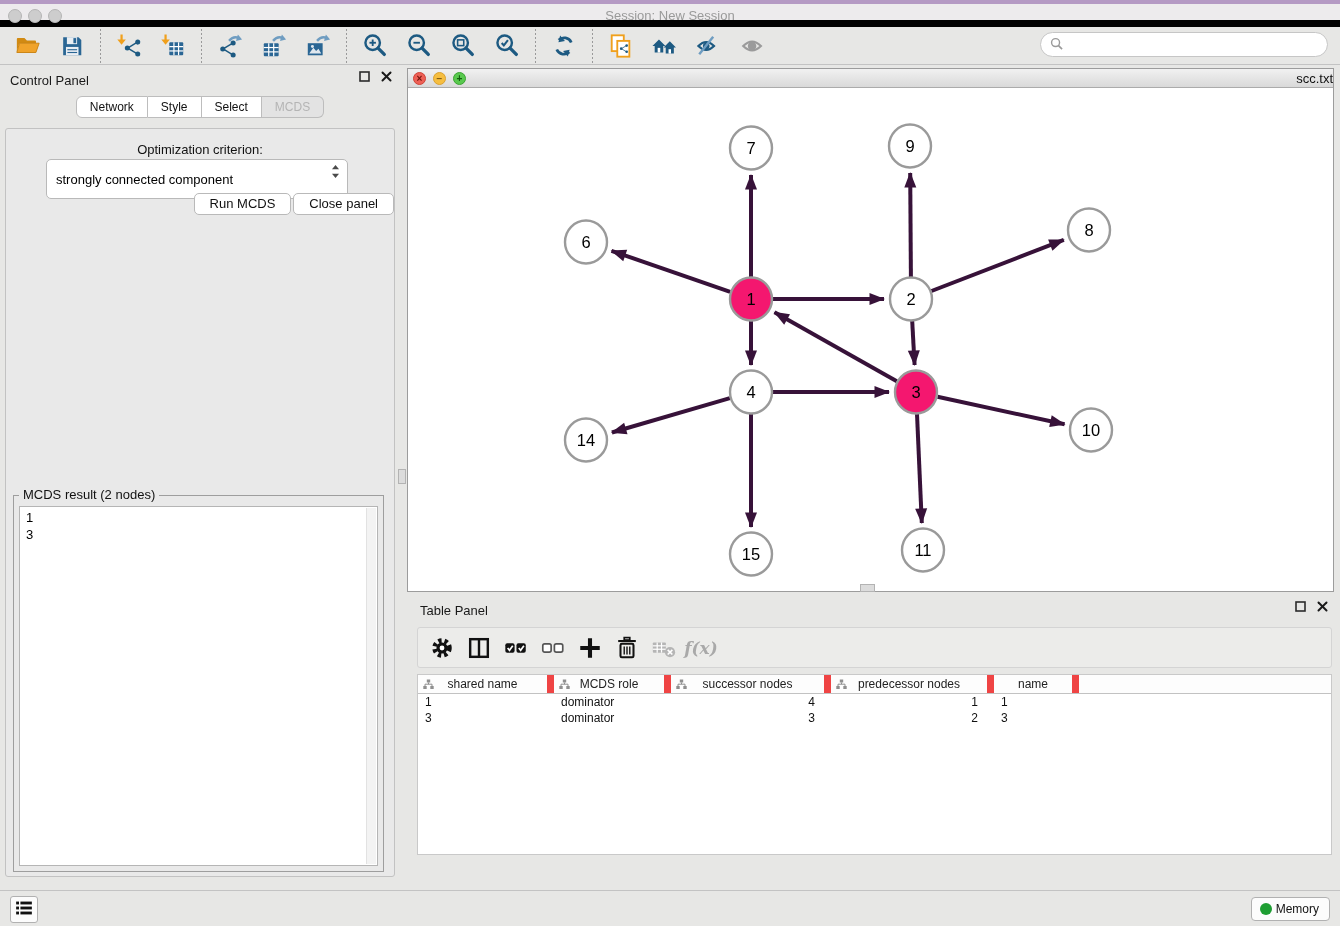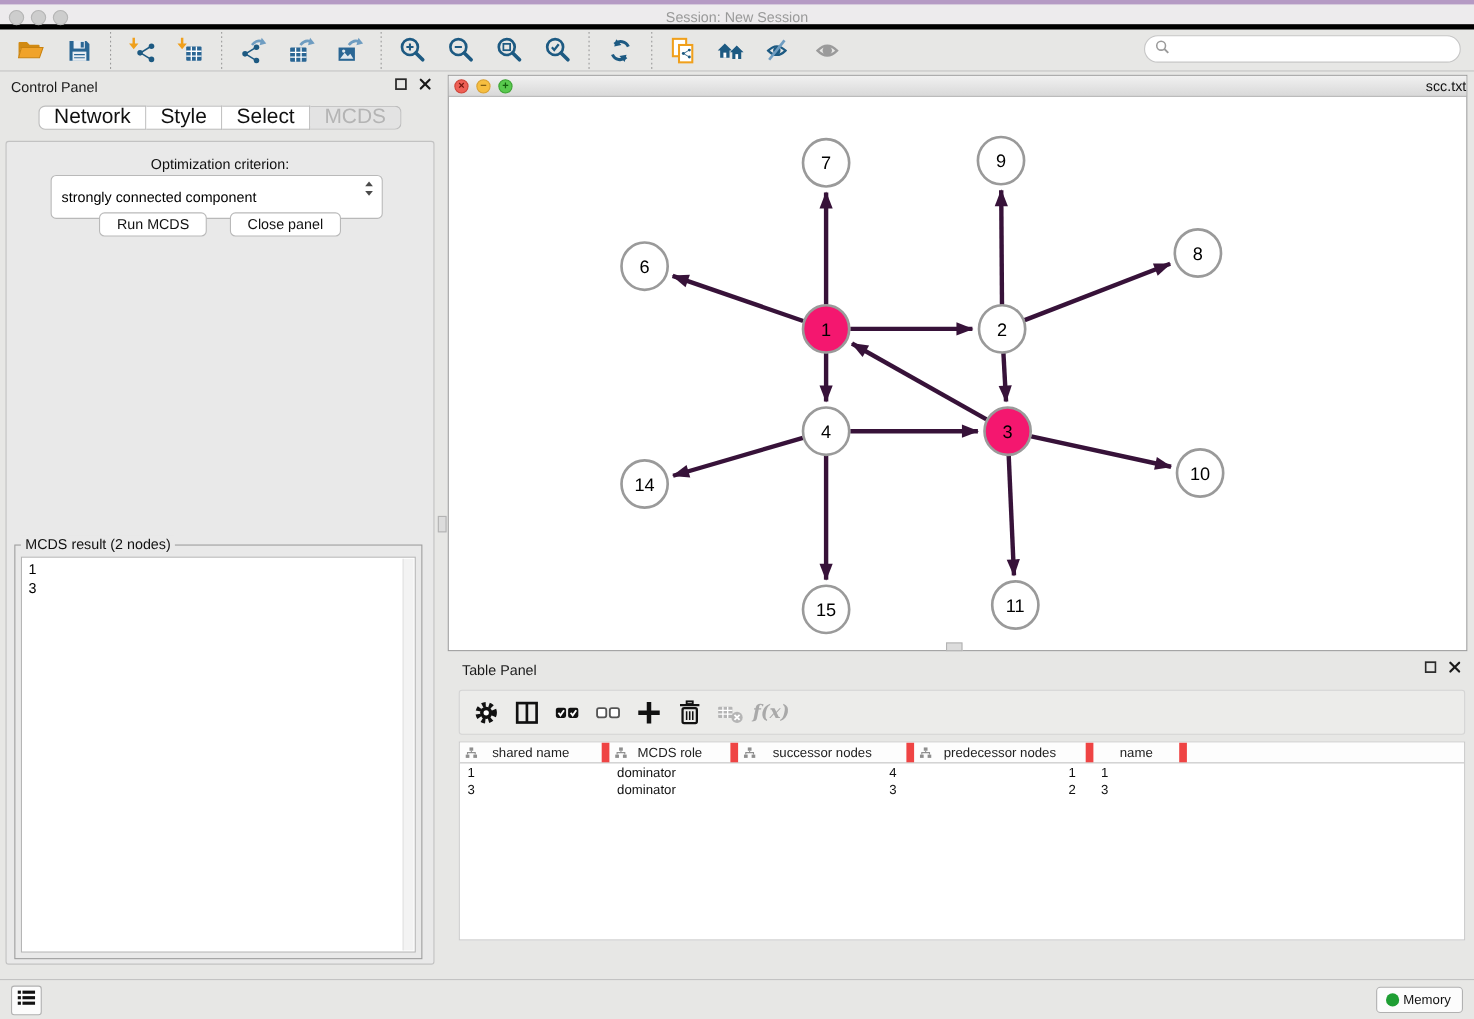--- a/index.html
+++ b/index.html
@@ -1,21 +1,21 @@
 <!DOCTYPE html>
 <html><head>
 <meta charset="utf-8">
 <style>
   html,body{margin:0;padding:0;width:1340px;height:926px;overflow:hidden;
     font-family:"Liberation Sans",sans-serif;background:#e7e7e5;position:relative;}
   *{box-sizing:border-box;}
 
   
   .titlebar{position:absolute;left:0;top:0;right:0;height:27px;background:#edebed;
-    border-top:4px solid #b59ac4;border-bottom:5px solid #000000;}
+    border-top:4px solid #b59ac4;border-bottom:7px solid #000000;}
   .lights{position:absolute;left:8px;top:5px;display:flex;gap:6px;}
   .light{width:14px;height:14px;border-radius:50%;background:#cdcdcd;border:1px solid #b5b5b5;}
   .wtitle{position:absolute;left:0;right:0;top:4px;text-align:center;font-size:13px;color:#9a9a9a;}
 
   
   .toolbar{position:absolute;top:27px;left:0;right:0;height:38px;border-bottom:1px solid #c3c3c3;
     background:#e7e7e5;display:flex;align-items:center;padding:0 6px;}
   #toolbar-icons{display:flex;align-items:center;height:100%;}
   .tbicon{width:30px;height:30px;margin:0 7px;display:flex;align-items:center;justify-content:center;}
   .tbicon svg{width:26px;height:26px;}
@@ -26,37 +26,37 @@
   .searchbox input{border:none;outline:none;flex:1;font-size:13px;background:transparent;margin-left:5px;min-width:0;}
 
   
   .phead-title{font-size:13px;color:#1a1a1a;}
   .panel-icons{position:absolute;display:flex;gap:11px;align-items:center;top:0;}
   .picon{display:flex;align-items:center;}
 
   
   .tabseg{display:flex;}
   .tabseg .tab{height:22px;line-height:20px;padding:0 13px;background:#fff;border:1px solid #bdbdbd;
-    border-left-width:0;font-size:19px;color:#111;}
+    border-left-width:0;font-size:12px;color:#111;}
   .tabseg .tab:first-child{border-left-width:1px;border-radius:6px 0 0 6px;}
   .tabseg .tab:last-child{border-radius:0 6px 6px 0;}
   .tabseg .tab.selected{background:#e3e3e3;color:#b4b4b4;}
 
   
   .control-panel{position:absolute;left:0;top:66px;width:400px;height:814px;padding-left:16px;}
   .cp-head{position:absolute;left:10px;top:5px;right:8px;height:18px;}
   .cp-head .panel-icons{right:0;}
   .cp-tabs{position:absolute;top:30px;left:0;right:0;display:flex;justify-content:center;}
   .cp-content{position:absolute;left:5px;right:5px;top:62px;bottom:3px;background:#e9e9e9;
     border:1px solid #c2c2c2;border-radius:3px;}
   .opt-label{position:absolute;top:13px;left:0;right:0;text-align:center;font-size:13px;color:#111;}
   .criterion-select{position:absolute;left:40px;right:46px;top:30px;height:40px;background:#fff;
     border:1px solid #b9b9b9;border-radius:5px;font-size:13px;display:flex;align-items:center;padding:0 26px 0 9px;}
   .criterion-select .chev{position:absolute;right:7px;top:4px;}
-  .cp-buttons{position:absolute;top:64px;left:0;right:0;display:flex;justify-content:center;gap:21px;}
+  .cp-buttons{position:absolute;top:64px;left:0;right:0;display:flex;justify-content:flex-end;gap:2px;}
   .btn{height:22px;line-height:20px;padding:0 15px;background:#fff;border:1px solid #b9b9b9;
     border-radius:5px;font-size:13px;color:#111;}
 
   .result-group{position:absolute;left:7px;right:10px;top:366px;bottom:4px;border:1px solid #9e9e9e;}
   .result-legend{position:absolute;top:-9px;left:5px;background:#e9e9e9;padding:0 4px;font-size:13px;color:#111;}
   .result-inner{position:absolute;left:5px;right:5px;top:10px;bottom:5px;background:#fff;
     border:1px solid #b5b5b5;font-size:13px;line-height:17px;padding:2px 14px 0 6px;overflow:hidden;}
   .result-scroll{position:absolute;top:1px;right:1px;bottom:1px;width:10px;background:#f3f3f3;
     border-left:1px solid #e2e2e2;}
 

